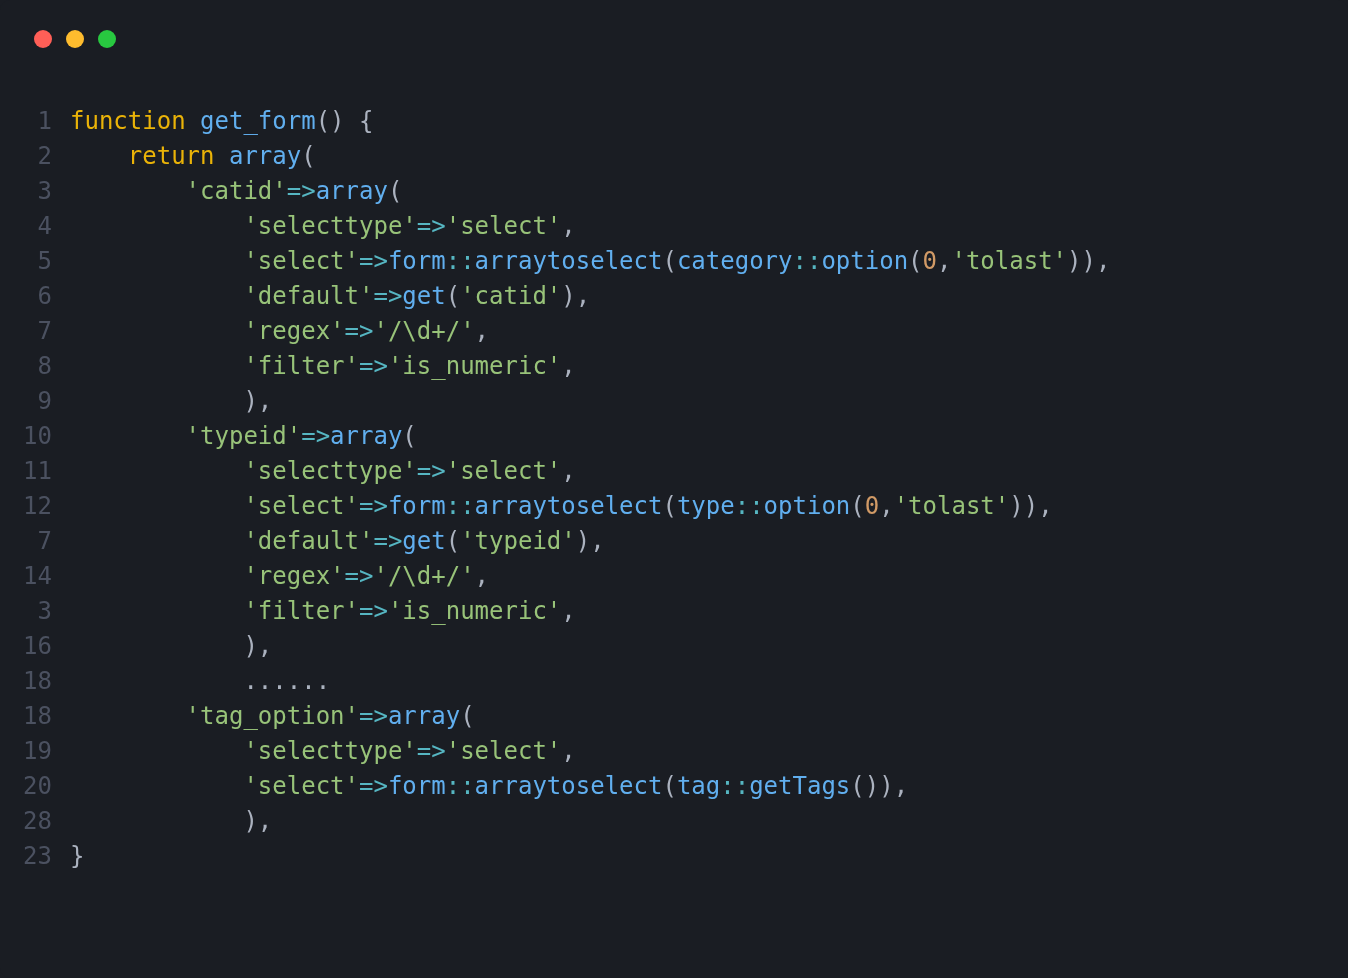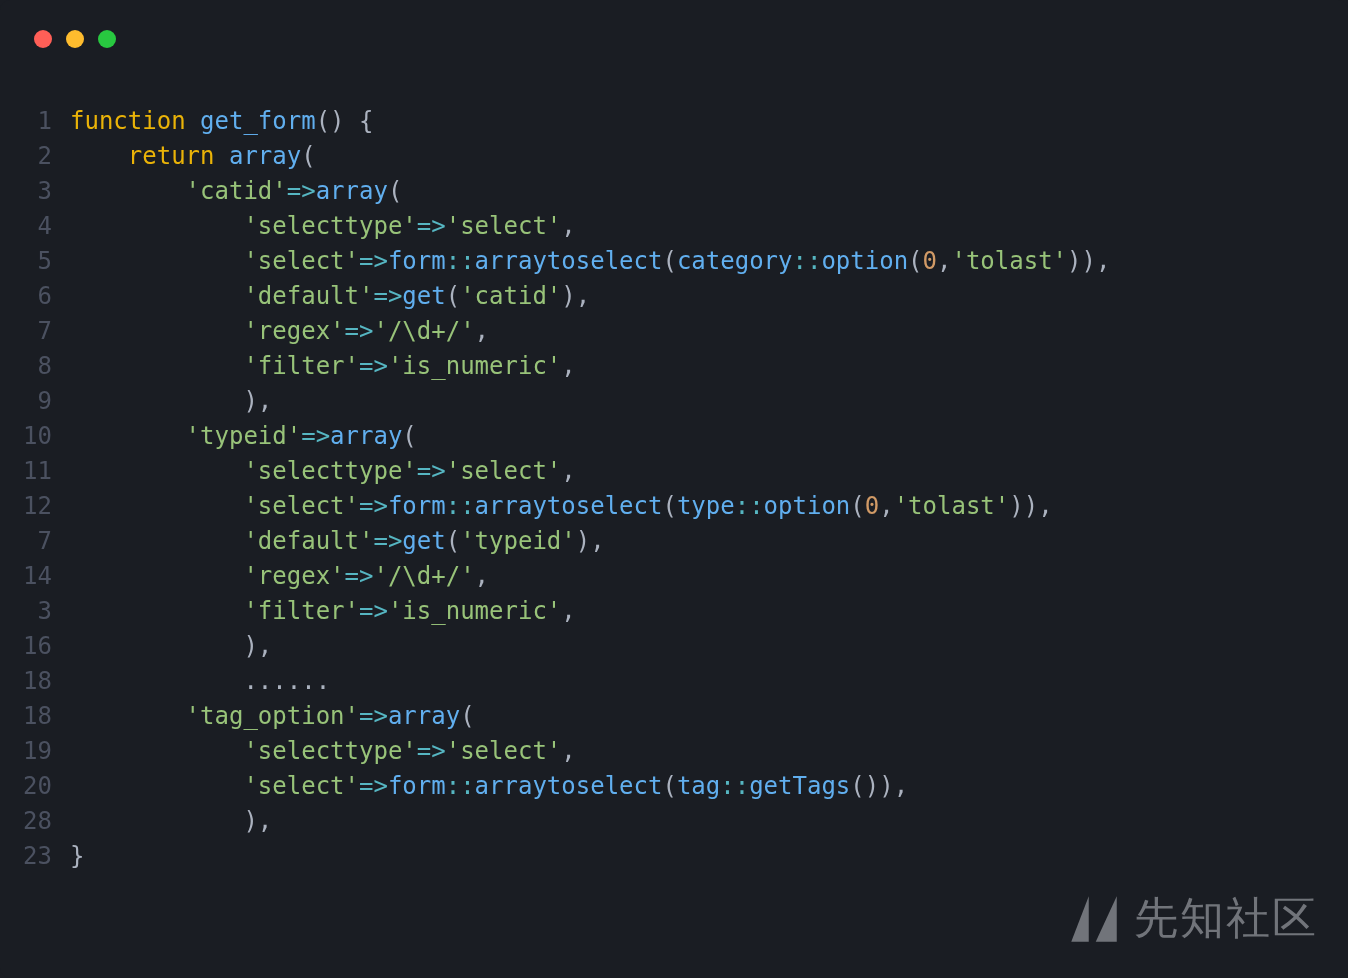--- a/index.html
+++ b/index.html
@@ -110,21 +110,14 @@
       <div class="code-line"><span class="gutter">3</span><span class="code"><span class="plain">            </span><span class="str">'filter'</span><span class="op">=&gt;</span><span class="str">'is_numeric'</span><span class="punct">,</span></span></div>
       <div class="code-line"><span class="gutter">16</span><span class="code"><span class="plain">            </span><span class="punct">),</span></span></div>
       <div class="code-line"><span class="gutter">18</span><span class="code"><span class="plain">            </span><span class="punct">......</span></span></div>
       <div class="code-line"><span class="gutter">18</span><span class="code"><span class="plain">        </span><span class="str">'tag_option'</span><span class="op">=&gt;</span><span class="fn">array</span><span class="punct">(</span></span></div>
       <div class="code-line"><span class="gutter">19</span><span class="code"><span class="plain">            </span><span class="str">'selecttype'</span><span class="op">=&gt;</span><span class="str">'select'</span><span class="punct">,</span></span></div>
       <div class="code-line"><span class="gutter">20</span><span class="code"><span class="plain">            </span><span class="str">'select'</span><span class="op">=&gt;</span><span class="fn">form</span><span class="op">::</span><span class="fn">arraytoselect</span><span class="punct">(</span><span class="fn">tag</span><span class="op">::</span><span class="fn">getTags</span><span class="punct">()),</span></span></div>
       <div class="code-line"><span class="gutter">28</span><span class="code"><span class="plain">            </span><span class="punct">),</span></span></div>
       <div class="code-line"><span class="gutter">23</span><span class="code"><span class="punct">}</span></span></div>
     </div>
 
-  <div class="watermark">
-    <svg viewBox="0 0 64 64">
-      <polygon points="6,58 26,6 26,58" fill="#b9bcc2"></polygon>
-      <polygon points="34,58 58,6 58,58" fill="#b9bcc2"></polygon>
-    </svg>
-    <span>先知社区</span>
-  </div>
 
 </div>
 
 </body></html>

